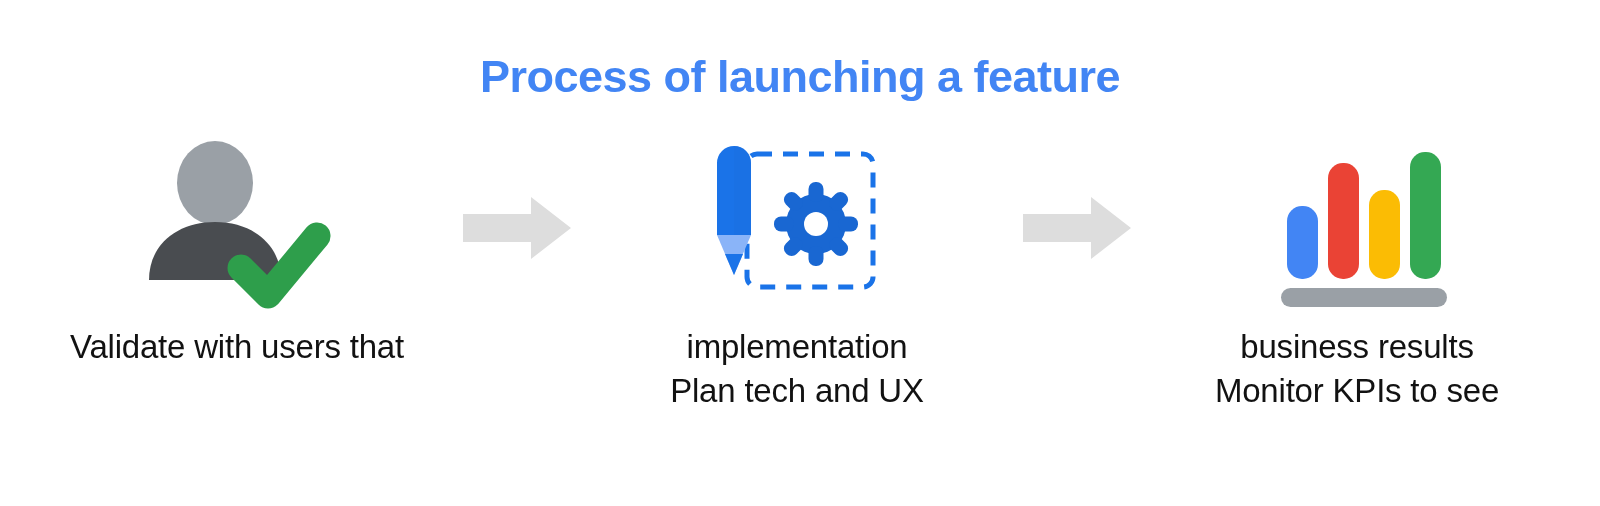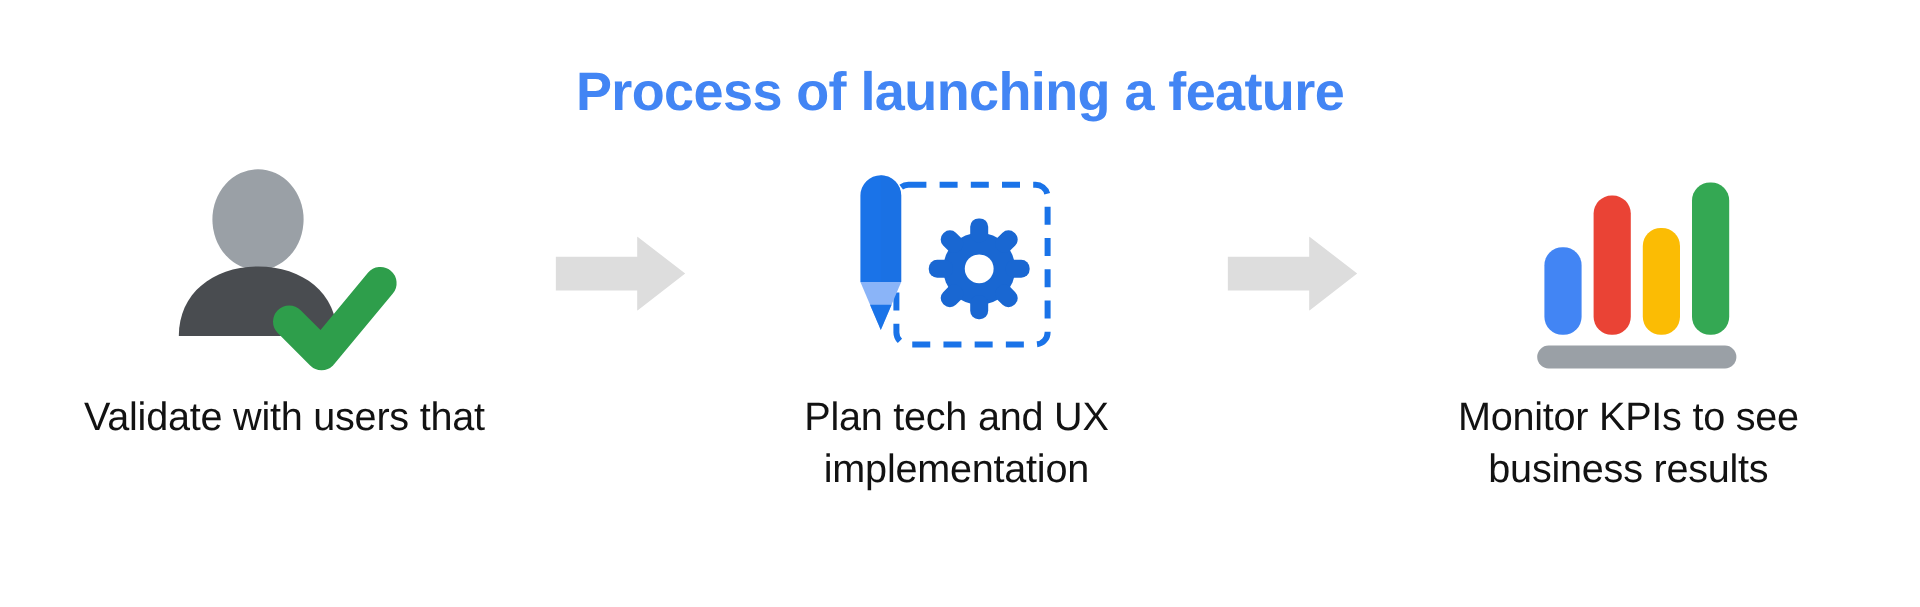--- a/index.html
+++ b/index.html
@@ -145,41 +145,41 @@
               <rect x="-7.5" y="-42" width="15" height="20" rx="7" transform="rotate(45)"></rect>
               <rect x="-7.5" y="22" width="15" height="20" rx="7" transform="rotate(45)"></rect>
               <rect x="-42" y="-7.5" width="20" height="15" rx="7" transform="rotate(45)"></rect>
               <rect x="22" y="-7.5" width="20" height="15" rx="7" transform="rotate(45)"></rect>
             </g>
             <circle cx="0" cy="0" r="12" fill="#ffffff"></circle>
           </g>
         </svg>
       </div>
       <div class="step-caption">
+        <div>implementation</div>
         <div>Plan tech and UX</div>
-        <div>implementation</div>
       </div>
     </div>
 
     <div class="connector">
       <svg class="arrow-svg" width="108" height="62" viewBox="0 0 108 62">
         <path d="M0 17 H68 V0 L108 31 L68 62 V45 H0 Z" fill="#DDDDDD"></path>
       </svg>
     </div>
 
     <div class="step" id="step-3">
       <div class="step-icon">
         <svg width="200" height="175" viewBox="0 0 200 175">
           <rect x="30" y="66" width="31" height="73" rx="15" fill="#4285F4"></rect>
           <rect x="71" y="23" width="31" height="116" rx="15" fill="#EA4335"></rect>
           <rect x="112" y="50" width="31" height="89" rx="15" fill="#FBBC04"></rect>
           <rect x="153" y="12" width="31" height="127" rx="15" fill="#34A853"></rect>
           <rect x="24" y="148" width="166" height="19" rx="9.5" fill="#9AA0A6"></rect>
         </svg>
       </div>
       <div class="step-caption">
+        <div>business results</div>
         <div>Monitor KPIs to see</div>
-        <div>business results</div>
       </div>
     </div>
 
   </div>
 </div>
 
 </body></html>

